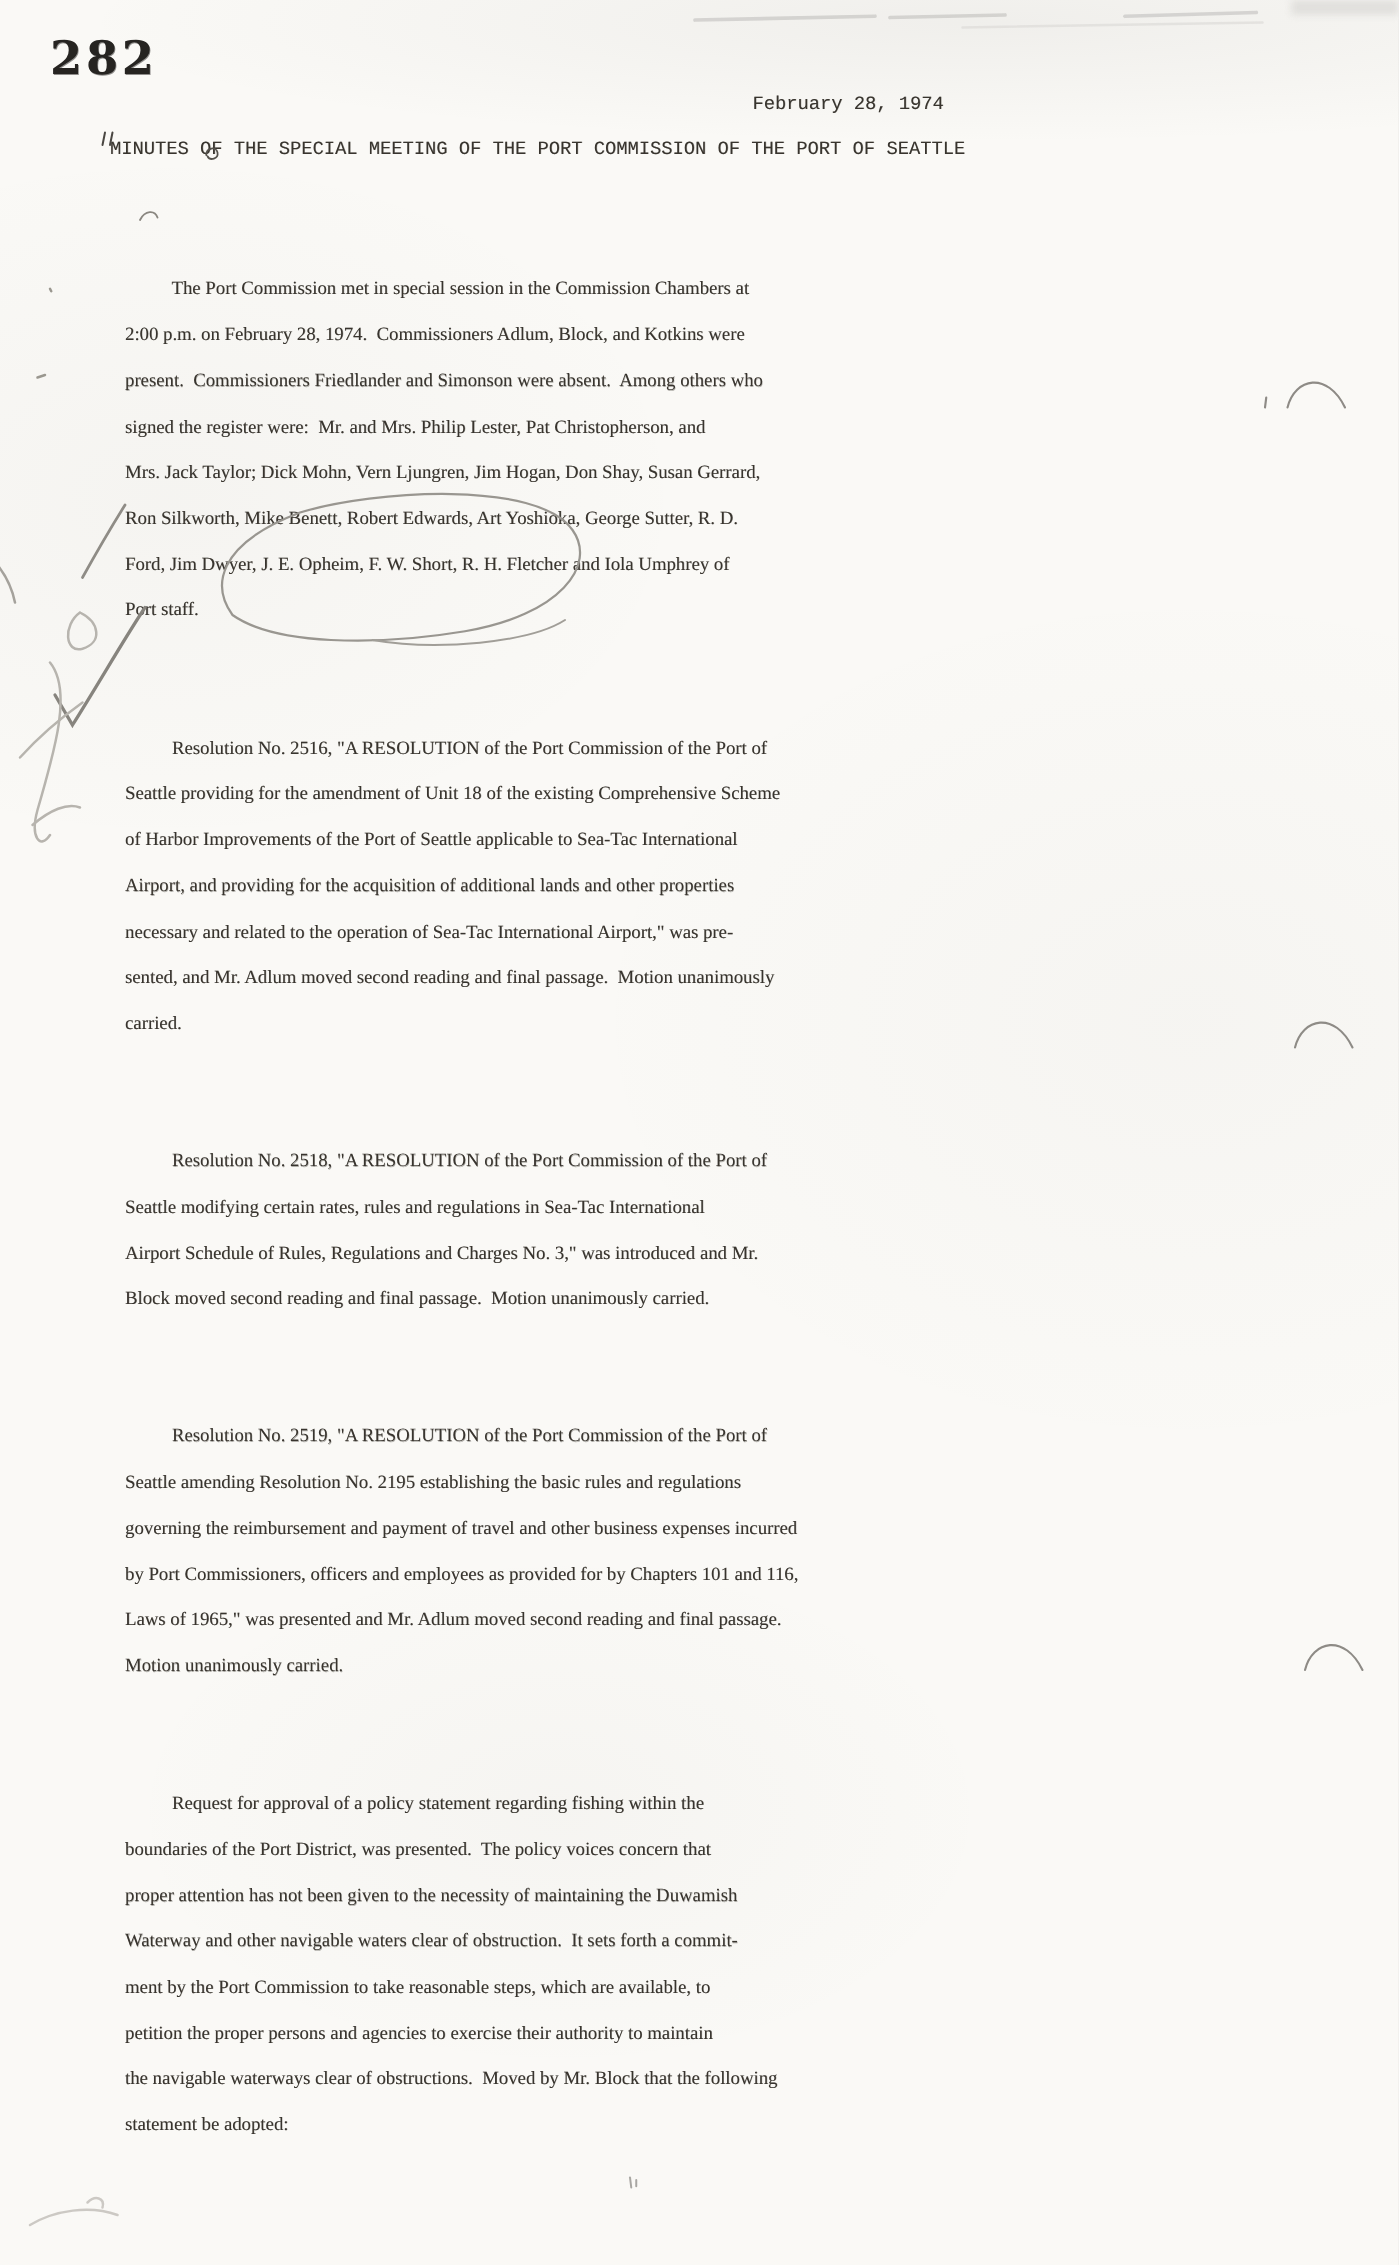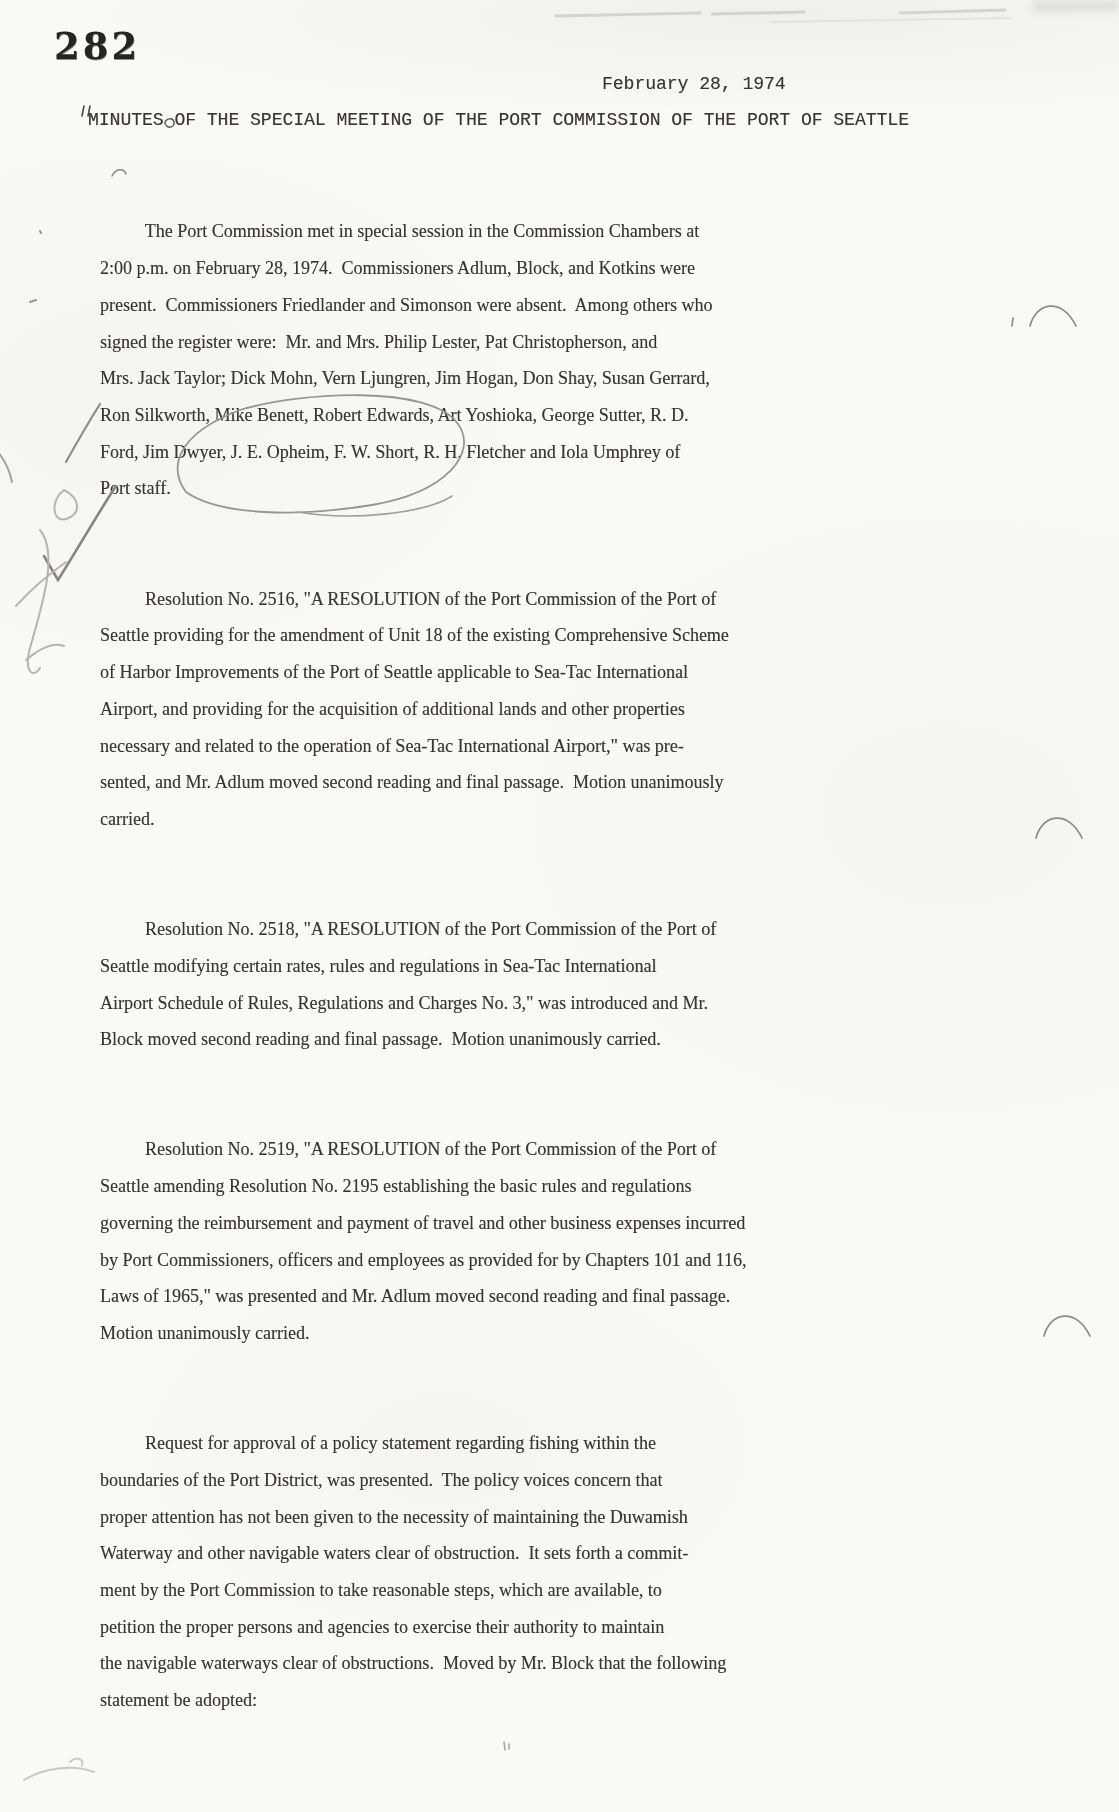--- a/index.html
+++ b/index.html
@@ -15,25 +15,24 @@
       radial-gradient(ellipse 900px 120px at 70% 1%, rgba(120,118,112,0.08), transparent 80%),
       #faf9f6;
     font-family:"Liberation Mono","DejaVu Sans Mono",monospace;
     color:#38342e;
   }
   .page-number{
     position:absolute;left:40px;top:24px;
     font-family:"DejaVu Serif","Liberation Serif",serif;
     font-weight:bold;font-size:37px;letter-spacing:3px;color:#262421;
     text-shadow:0.6px 0.6px 0 rgba(38,36,33,0.5);
-    margin-left:14px;
   }
   .typed{
     position:absolute;
-    font-size:18px;line-height:36.72px;
+    font-size:15px;line-height:36.72px;
     white-space:pre;
     color:#38342e;
     text-shadow:0.35px 0.35px 0 rgba(56,52,46,0.38);
   }
   .date-line{left:602px;top:66px;}
   .doc-title{left:88px;top:102px;}
   .body-text{left:100px;top:140px;font-family:Liberation Serif, serif;}
   .para{white-space:pre;}
   .annotations{position:absolute;left:0;top:0;width:1119px;height:1812px;pointer-events:none;}
   .smudge-blob{

